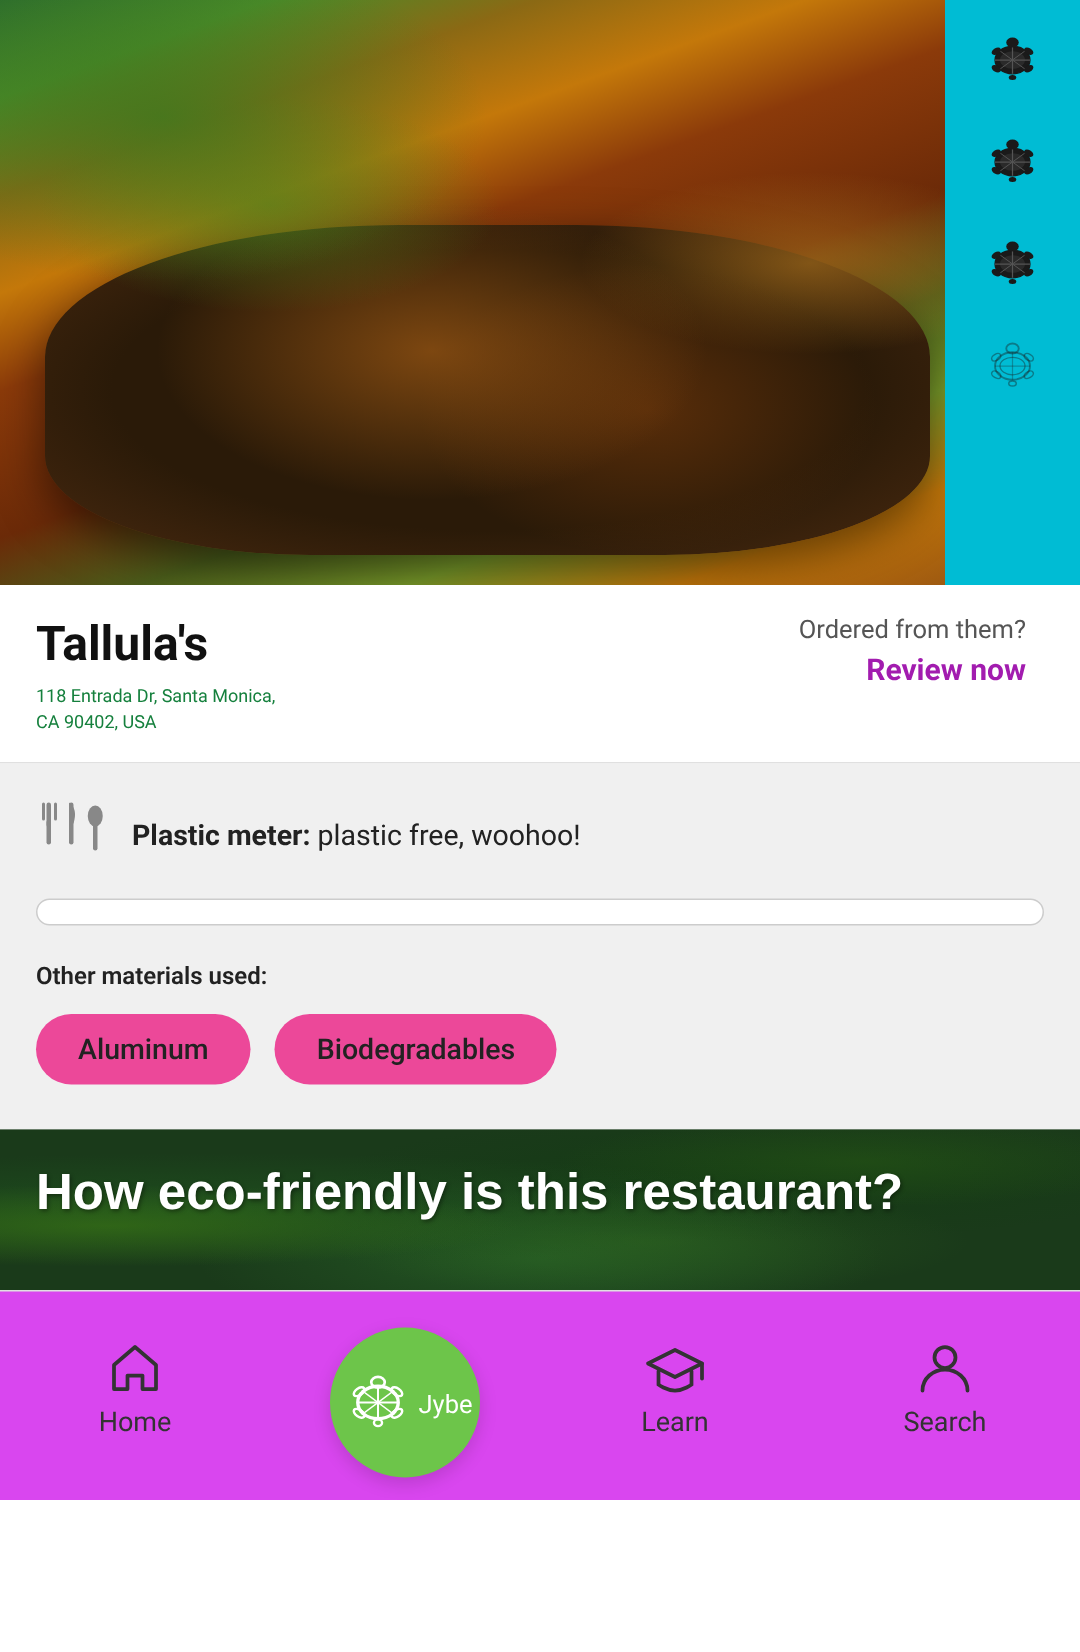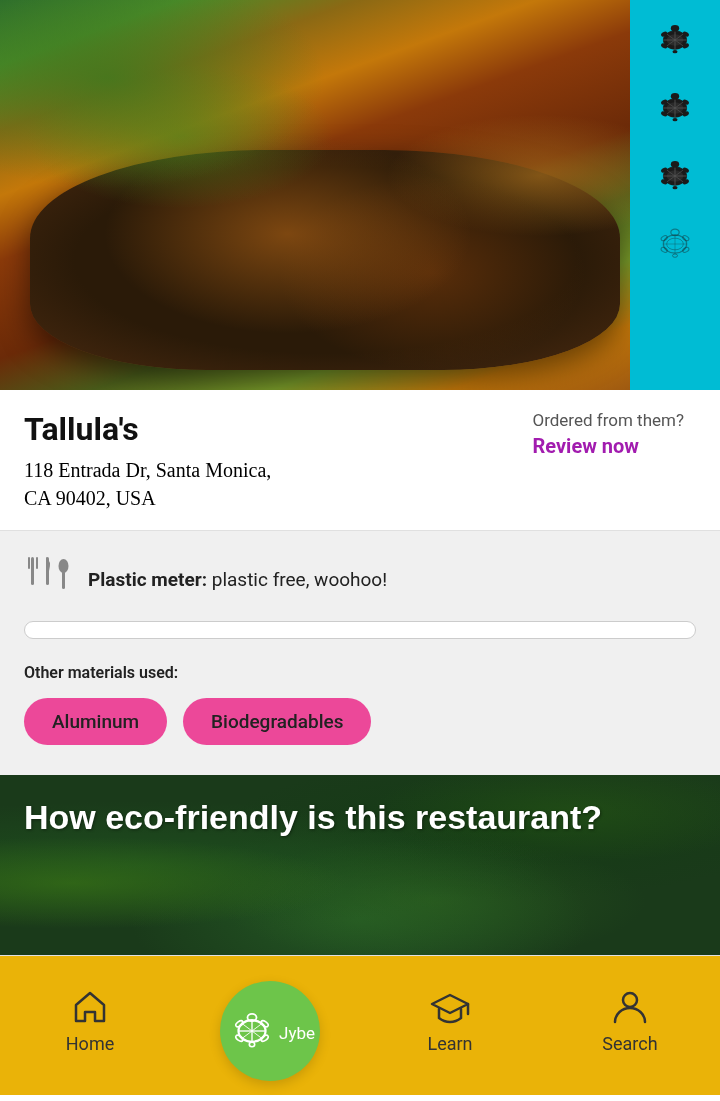--- a/index.html
+++ b/index.html
@@ -89,27 +89,26 @@
     .restaurant-left {
       flex: 1;
     }
     .restaurant-name {
       font-size: 32px;
       font-weight: 700;
       color: #111;
       margin-bottom: 8px;
     }
     .restaurant-address {
-      font-size: 20px;
-      color: #000000;
+      font-size: 12px;
+      color: #15803d;
       line-height: 1.4;
-      font-family: Liberation Serif, serif;
     }
     .restaurant-right {
-      text-align: left;
+      text-align: right;
       flex-shrink: 0;
       margin-left: 20px;
     }
     .ordered-text {
       font-size: 17px;
       color: #555;
       margin-bottom: 4px;
     }
     .review-now {
       font-size: 20px;
@@ -163,21 +162,21 @@
       font-size: 19px;
       font-weight: 500;
       padding: 12px 28px;
       border-radius: 50px;
       cursor: pointer;
     }
 
     
     .eco-banner {
       position: relative;
-      height: 180px;
+      height: 107px;
       overflow: hidden;
       background: #1a3a1a;
     }
     .eco-banner-bg {
       position: absolute;
       inset: 0;
       background: 
         radial-gradient(ellipse at 20% 50%, rgba(30,80,30,0.9) 0%, transparent 50%),
         radial-gradient(ellipse at 70% 30%, rgba(20,60,20,0.8) 0%, transparent 40%),
         radial-gradient(ellipse at 50% 80%, rgba(40,100,40,0.7) 0%, transparent 45%);
@@ -201,21 +200,21 @@
       font-weight: 700;
       font-family: cursive, 'Comic Sans MS', sans-serif;
       padding: 20px 24px 0 24px;
       line-height: 1.3;
       text-shadow: 1px 1px 3px rgba(0,0,0,0.4);
     }
 
     
     .bottom-nav {
       position: relative;
-      background: #eab308;
+      background: #d946ef;
       border-top: 1px solid #e0e0e0;
       display: flex;
       align-items: center;
       justify-content: flex-end;
       height: 140px;
       padding-bottom: 10px;
     }
     .nav-item {
       display: flex;
       flex-direction: column;

